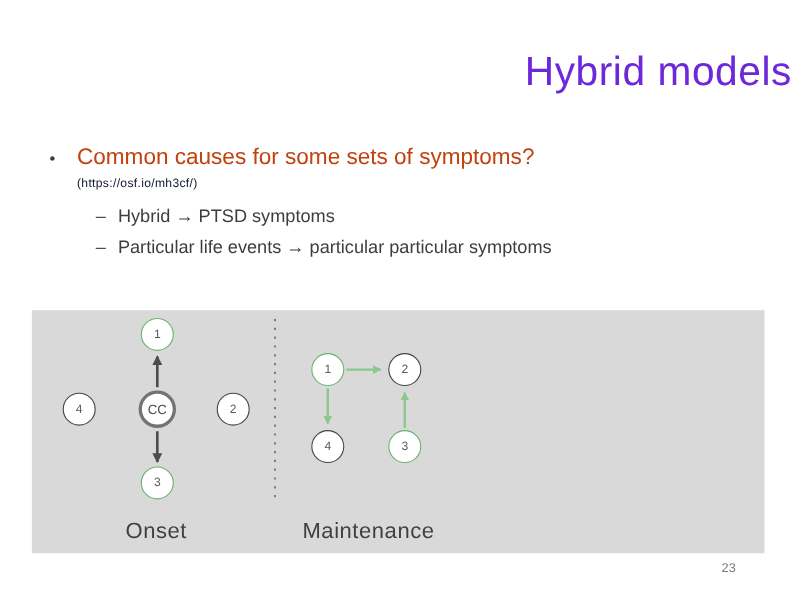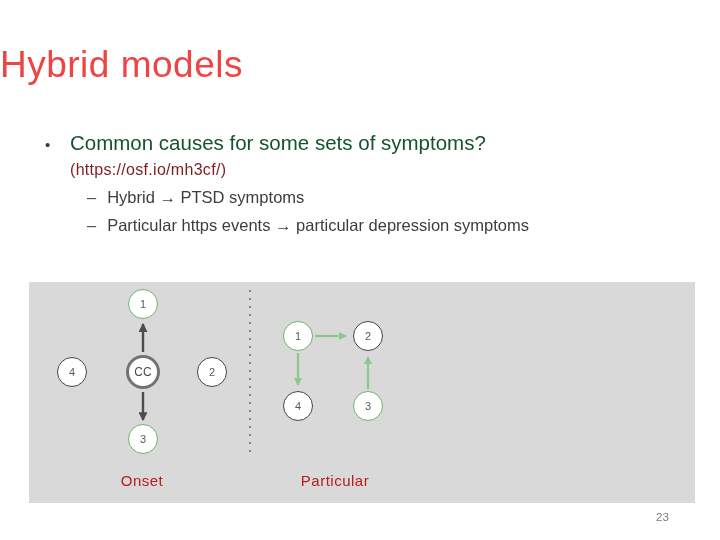--- a/index.html
+++ b/index.html
@@ -3,30 +3,30 @@
 <meta charset="utf-8">
 <style>
   html,body{margin:0;padding:0;}
   body{
     width:720px;height:540px;position:relative;overflow:hidden;
     background:#ffffff;
     font-family:"Liberation Sans", sans-serif;
   }
   .title{
     position:absolute;top:44px;left:0;right:0;
-    text-align:left;font-size:37px;color:#ef4444;letter-spacing:0.5px;
+    text-align:right;font-size:37px;color:#6d28d9;letter-spacing:0.5px;
   }
   .bullet-glyph{
     position:absolute;left:45px;top:136px;font-size:15px;color:#3a3a3a;
   }
   .bullet-main{
-    position:absolute;left:70px;top:131px;font-size:20.5px;color:#14532d;
+    position:absolute;left:70px;top:131px;font-size:20.5px;color:#c2410c;
   }
   .bullet-link{
-    position:absolute;left:70px;top:161px;font-size:16px;color:#7f1d1d;letter-spacing:0.3px;
+    position:absolute;left:70px;top:161px;font-size:11px;color:#0f172a;letter-spacing:0.3px;
   }
   .sub-bullet{
     position:absolute;left:87px;display:inline-flex;gap:11px;
     font-size:16.5px;color:#3d3d3d;
   }
   .sub1{top:188px;}
   .sub2{top:216px;}
   .sub-dash{color:#4a4a4a;}
   .panel{
     position:absolute;left:29px;top:282px;width:666px;height:221px;
@@ -40,21 +40,21 @@
     font-size:11px;color:#5a5a5a;
   }
   .node.green{border:1.6px solid #6cb26c;}
   .node.dark{border:1.6px solid #454545;}
   .node.cc{
     width:34px;height:34px;border:3px solid #737373;
     font-size:12px;color:#4a4a4a;
   }
   .panel-label{
     position:absolute;top:190px;text-align:center;
-    font-size:15px;color:#b91c1c;letter-spacing:0.5px;
+    font-size:20px;color:#404040;letter-spacing:0.5px;
   }
   .label-onset{left:63px;width:100px;}
   .label-maintenance{left:236px;width:140px;}
   .page-number{
     position:absolute;left:656px;top:511px;width:30px;text-align:left;
     font-size:11.5px;color:#7a7a7a;
   }
 </style>
 </head>
 <body>
@@ -64,21 +64,21 @@
 <span class="bullet-glyph">•</span>
 <div class="bullet-main">Common causes for some sets of symptoms?</div>
 <div class="bullet-link">(https://osf.io/mh3cf/)</div>
 
 <div class="sub-bullet sub1">
   <span class="sub-dash">–</span>
   <span>Hybrid → PTSD symptoms</span>
 </div>
 <div class="sub-bullet sub2">
   <span class="sub-dash">–</span>
-  <span>Particular https events → particular depression symptoms</span>
+  <span>Particular life events → particular particular symptoms</span>
 </div>
 
 <div class="panel">
   <svg class="edges-svg" viewBox="0 0 666 221" xmlns="http://www.w3.org/2000/svg">
     <defs>
       <marker id="ah-dark" viewBox="0 0 8 8" refX="7" refY="4" markerWidth="9" markerHeight="9" orient="auto" markerUnits="userSpaceOnUse">
         <path d="M0,0 L8,4 L0,8 Z" fill="#4d4d4d"></path>
       </marker>
       <marker id="ah-green" viewBox="0 0 8 8" refX="7" refY="4" markerWidth="8" markerHeight="8" orient="auto" markerUnits="userSpaceOnUse">
         <path d="M0,0 L8,4 L0,8 Z" fill="#8cc88c"></path>
@@ -100,16 +100,16 @@
   <div class="node green" style="left:99px;top:142px;">3</div>
   <div class="node dark" style="left:28px;top:75px;">4</div>
   <div class="node dark" style="left:168px;top:75px;">2</div>
 
   <div class="node green" style="left:254px;top:39px;">1</div>
   <div class="node dark" style="left:324px;top:39px;">2</div>
   <div class="node dark" style="left:254px;top:109px;">4</div>
   <div class="node green" style="left:324px;top:109px;">3</div>
 
   <div class="panel-label label-onset">Onset</div>
-  <div class="panel-label label-maintenance">Particular</div>
+  <div class="panel-label label-maintenance">Maintenance</div>
 </div>
 
 <div class="page-number">23</div>
 
 </body></html>

